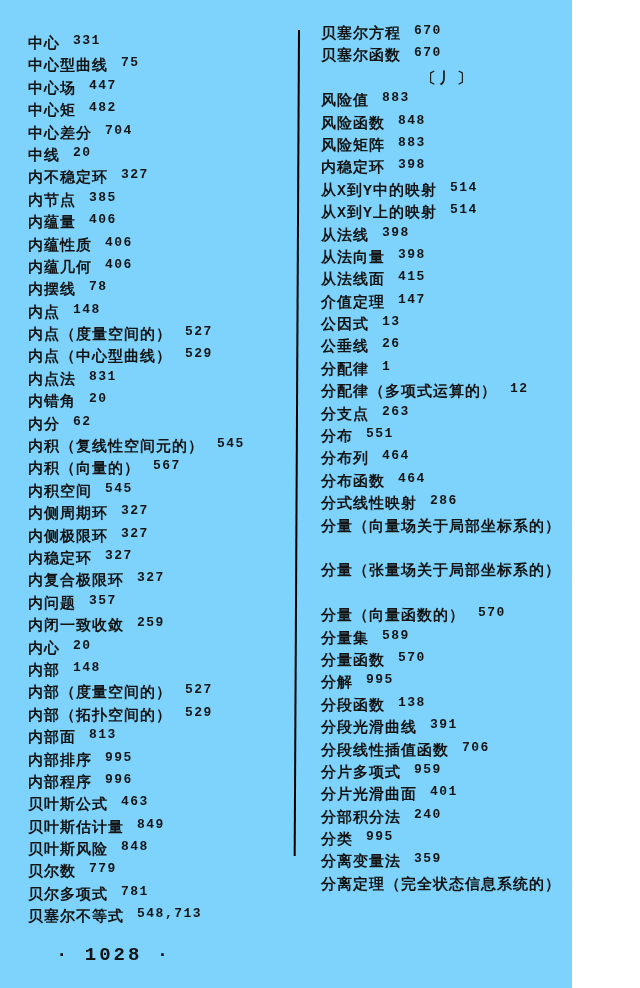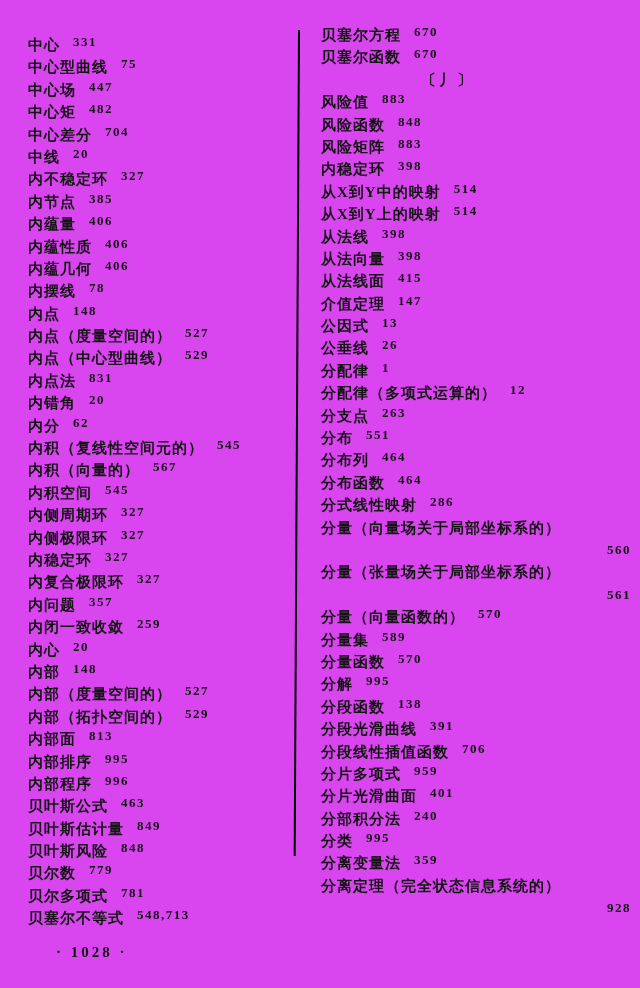--- a/index.html
+++ b/index.html
@@ -2,25 +2,25 @@
 <html><head>
 <meta charset="utf-8">
 <style>
   html, body {
     margin: 0;
     padding: 0;
     background: #ffffff;
   }
   .page {
     position: relative;
-    width: 640px;
+    width: 572px;
     height: 988px;
-    background: #d946ef;
+    background: #7dd3fc;
     overflow: hidden;
-    font-family: Liberation Serif, serif;
+    font-family: Liberation Mono, monospace;
     color: #141414;
   }
   .col {
     position: absolute;
   }
   .col-left  { left: 28px;  top: 34px; width: 270px; }
   .col-right { left: 321px; top: 24px; width: 310px; }
   .row {
     height: 22.4px;
     line-height: 22.4px;
@@ -59,21 +59,21 @@
     width: 2px;
     height: 826px;
     background: #000;
     transform: rotate(0.3deg);
     transform-origin: top center;
   }
   .footer {
     position: absolute;
     left: 56px;
     top: 944px;
-    font-size: 15px;
+    font-size: 19px;
     font-weight: 700;
     letter-spacing: 3px;
     color: #141414;
   }
 </style>
 </head>
 <body>
 
 <div class="page">
   <div class="col col-left" id="col-left">

